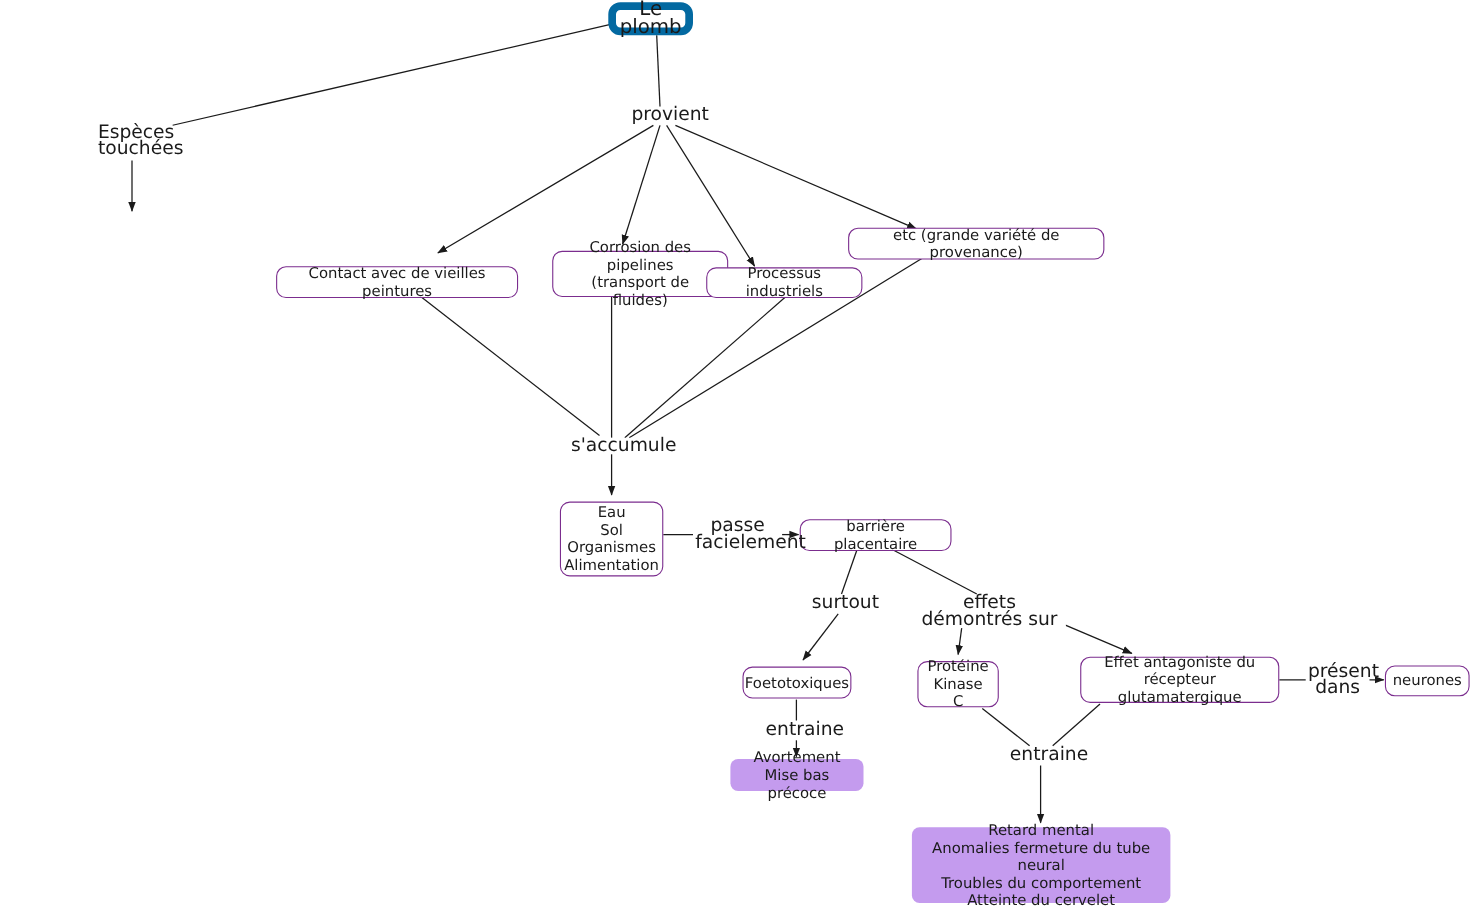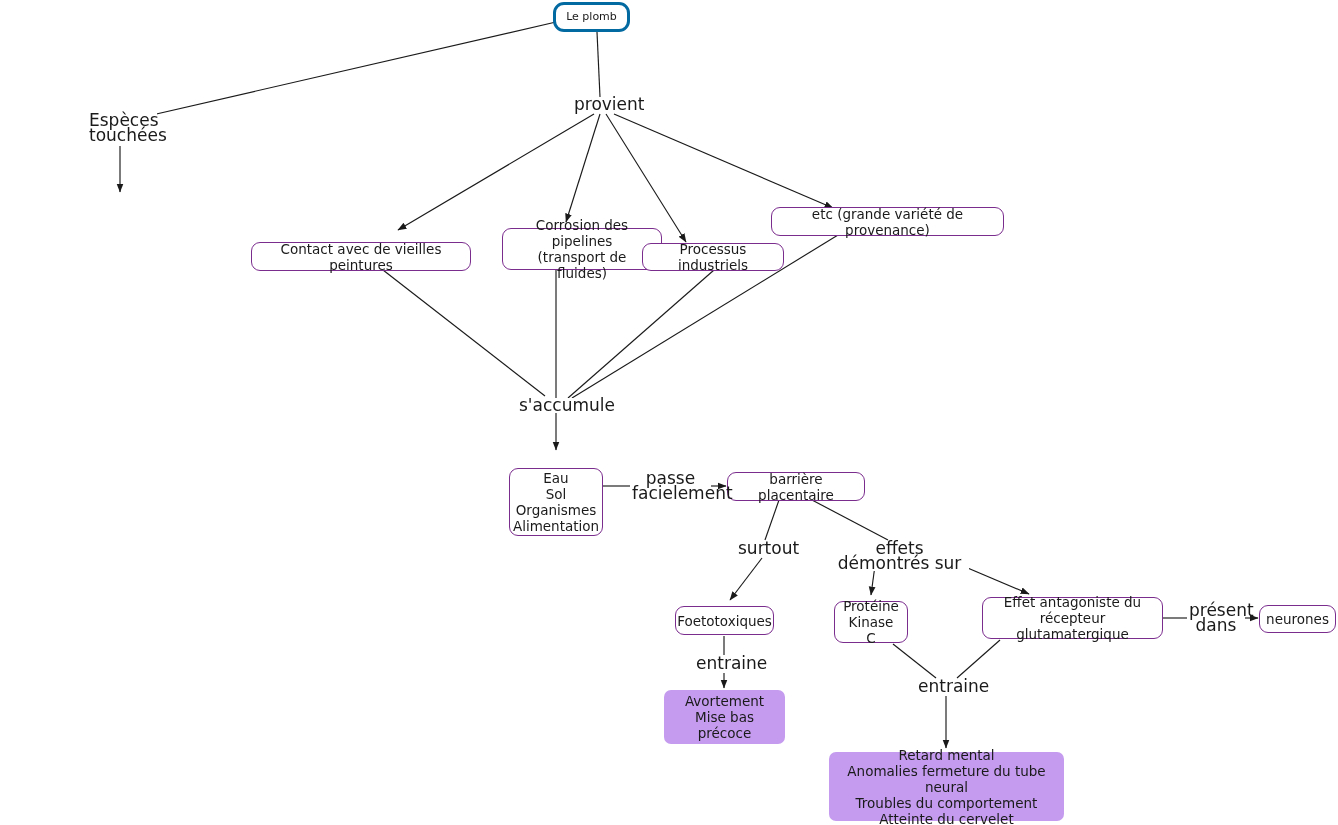--- a/index.html
+++ b/index.html
@@ -34,23 +34,23 @@
     line-height: 16px;
     border-radius: 9px;
     background: #ffffff;
     white-space: pre-line;
     padding: 2px 8px;
   }
   .node.concept {
     border: 1.6px solid #7B2D8E;
   }
   .node.root {
-    border: 3px solid #0369a1;
+    border: 7px solid #0369a1;
     border-radius: 11px;
-    font-size: 11px;
+    font-size: 18px;
   }
   .node.warn {
     border: 1.6px solid #E0A93B;
     border-radius: 10px;
   }
   .node.effect {
     border: none;
     background: #C49BEE;
     border-radius: 7px;
   }
@@ -127,38 +127,38 @@
 
   <div class="node concept" style="left:251px; top:242px; width:220px; height:29px;">Contact avec de vieilles peintures</div>
 
   <div class="node concept" style="left:502px; top:228px; width:160px; height:42px;">Corrosion des pipelines
 (transport de fluides)</div>
 
   <div class="node concept" style="left:642px; top:243px; width:142px; height:28px;">Processus industriels</div>
 
   <div class="node concept" style="left:752px; top:207px; width:233px; height:29px;margin-left:19px;">etc (grande variété de provenance)</div>
 
-  <div class="node concept" style="left:509px; top:468px; width:94px; height:68px;">Eau
+  <div class="node concept" style="left:509px; top:456px; width:94px; height:68px;">Eau
 Sol
 Organismes
 Alimentation</div>
 
   <div class="node concept" style="left:727px; top:472px; width:138px; height:29px;">barrière placentaire</div>
 
   <div class="node concept" style="left:675px; top:606px; width:99px; height:29px;">Foetotoxiques</div>
 
   <div class="node concept" style="left:834px; top:601px; width:74px; height:42px;">Protéine
 Kinase C</div>
 
   <div class="node concept" style="left:982px; top:597px; width:181px; height:42px;">Effet antagoniste du
 récepteur glutamatergique</div>
 
   <div class="node concept" style="left:1259px; top:605px; width:77px; height:28px;">neurones</div>
 
-  <div class="node effect" style="left:664px; top:690px; width:121px; height:54px;">Avortement
+  <div class="node effect" style="left:664px; top:690px; width:121px; height:29px;">Avortement
 Mise bas précoce</div>
 
   <div class="node effect" style="left:829px; top:752px; width:235px; height:69px;">Retard mental
 Anomalies fermeture du tube neural
 Troubles du comportement
 Atteinte du cervelet</div>
 
   <div class="edge-label" style="left:87px; top:113px; width:66px;">Espèces
 touchées</div>
 

